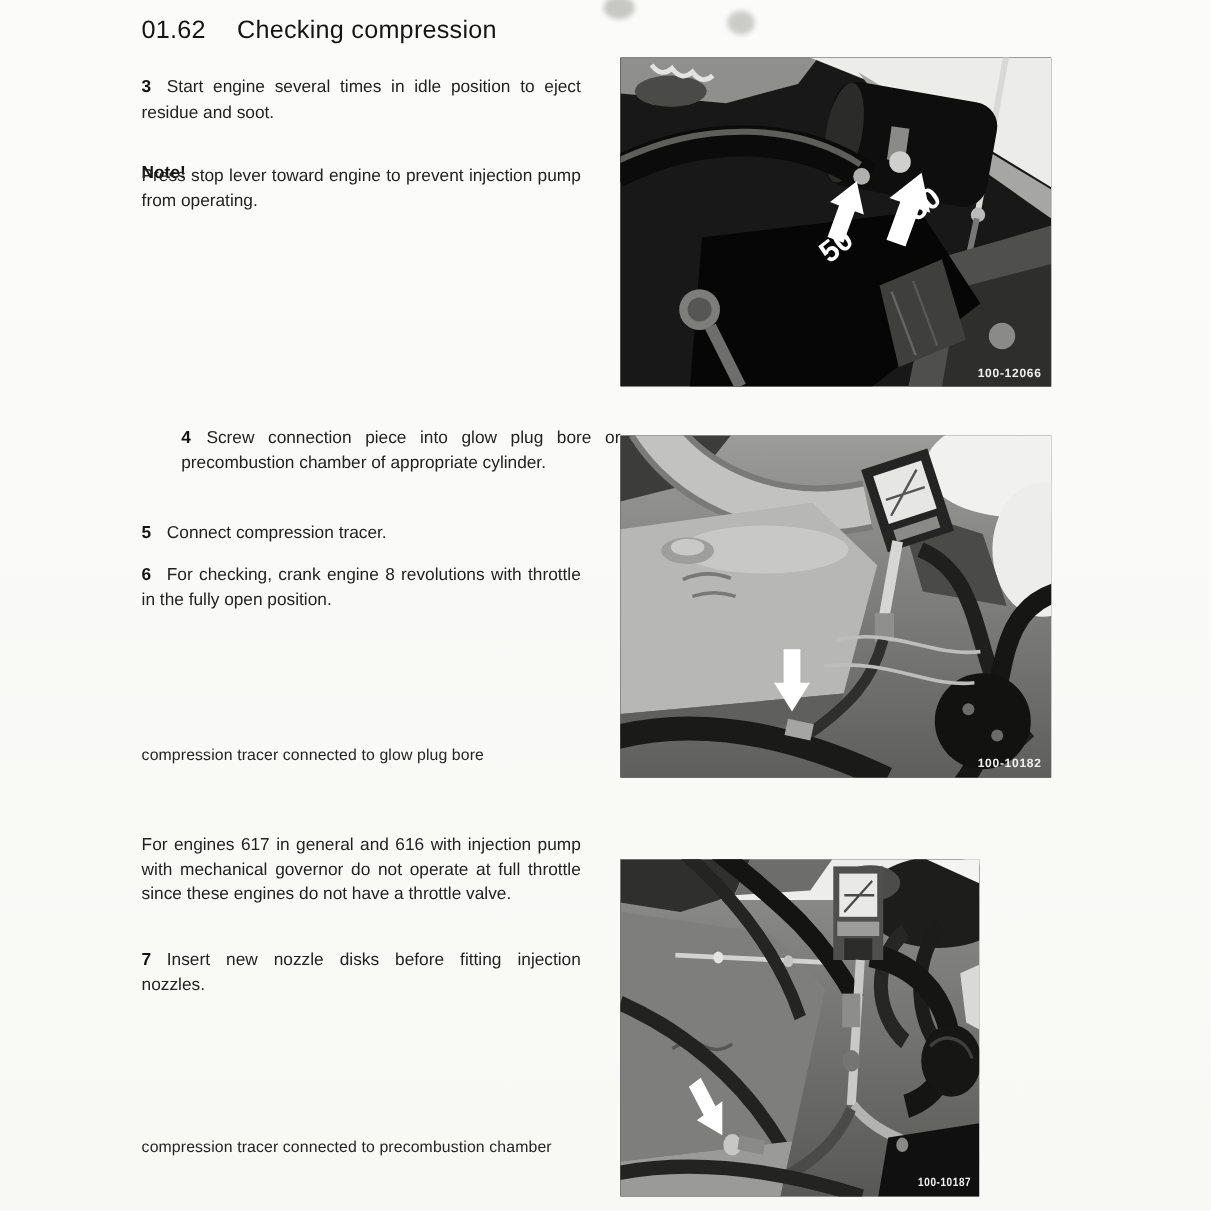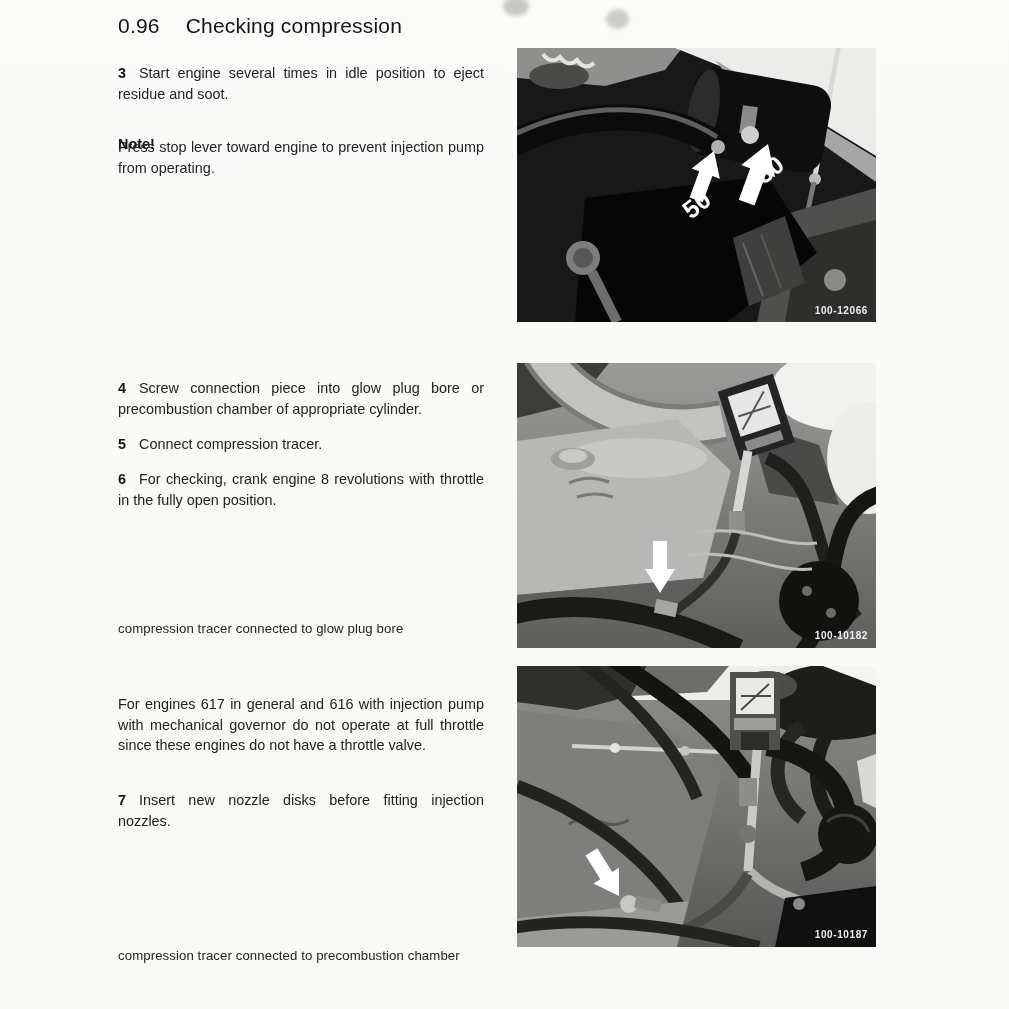--- a/index.html
+++ b/index.html
@@ -36,31 +36,31 @@
 </style>
 </head>
 <body>
 
 <div class="page">
 
   <div class="smudge smudge-1"></div>
   <div class="smudge smudge-2"></div>
 
   <div class="title-row">
-    <span class="sec-num">0.96</span><span>Checking compression</span>
+    <span class="sec-num">01.62</span><span>Checking compression</span>
   </div>
 
   <p class="tblock" style="top:49px;">
     <b class="n">3</b><span>Start engine several times in idle position to eject residue and soot.</span>
   </p>
 
   <p class="tblock bold" style="top:105px;margin-top:29px;">Note!</p>
   <p class="tblock" style="top:123px;">Press stop lever toward engine to prevent injection pump from operating.</p>
 
-  <p class="tblock" style="top:364px;">
+  <p class="tblock" style="top:341px;margin-left:33px;">
     <b class="n">4</b><span>Screw connection piece into glow plug bore or precombustion chamber of appropriate cylinder.</span>
   </p>
   <p class="tblock" style="top:420px;">
     <b class="n">5</b><span>Connect compression tracer.</span>
   </p>
   <p class="tblock" style="top:455px;">
     <b class="n">6</b><span>For checking, crank engine 8 revolutions with throttle in the fully open position.</span>
   </p>
 
   <div class="caption" style="top:621px;">compression tracer connected to glow plug bore</div>
@@ -165,21 +165,21 @@
       <path d="M180,170 C230,160 260,185 300,180 M170,192 C225,186 255,210 295,206" stroke="#bdbdbb" stroke-width="3" fill="none"></path>
 
       <path d="M-6,252 C70,232 150,252 222,286" stroke="#1a1a18" stroke-width="20" fill="none"></path>
       <rect x="138" y="238" width="22" height="14" fill="#a5a5a3" transform="rotate(12 149 245)"></rect>
 
       <polygon points="0,0 -15,24 -7,24 -7,52 7,52 7,24 15,24" fill="#ffffff" transform="translate(143,230) rotate(180)"></polygon>
       <text class="ph-ref" x="351" y="276" text-anchor="end" font-size="10" fill="#f0f0f0">100-10182</text>
     </svg>
   </div>
 
-  <div class="photo" style="left:517px;top:666px;width:359px;height:281px;">
+  <div class="photo" style="left:517px;top:716px;width:299px;height:281px;">
     <svg viewBox="0 0 359 281" preserveAspectRatio="none">
       <defs>
         <linearGradient id="bg3" x1="0" y1="0" x2="0" y2="1">
           <stop offset="0" stop-color="#8f8f8d"></stop>
             <stop offset="1" stop-color="#585856"></stop>
         </linearGradient>
       </defs>
       <rect width="359" height="281" fill="url(#bg3)"></rect>
       <rect width="359" height="34" fill="#ededeb"></rect>
       <polygon points="0,0 130,0 114,30 60,44 0,36" fill="#2f2f2d"></polygon>

